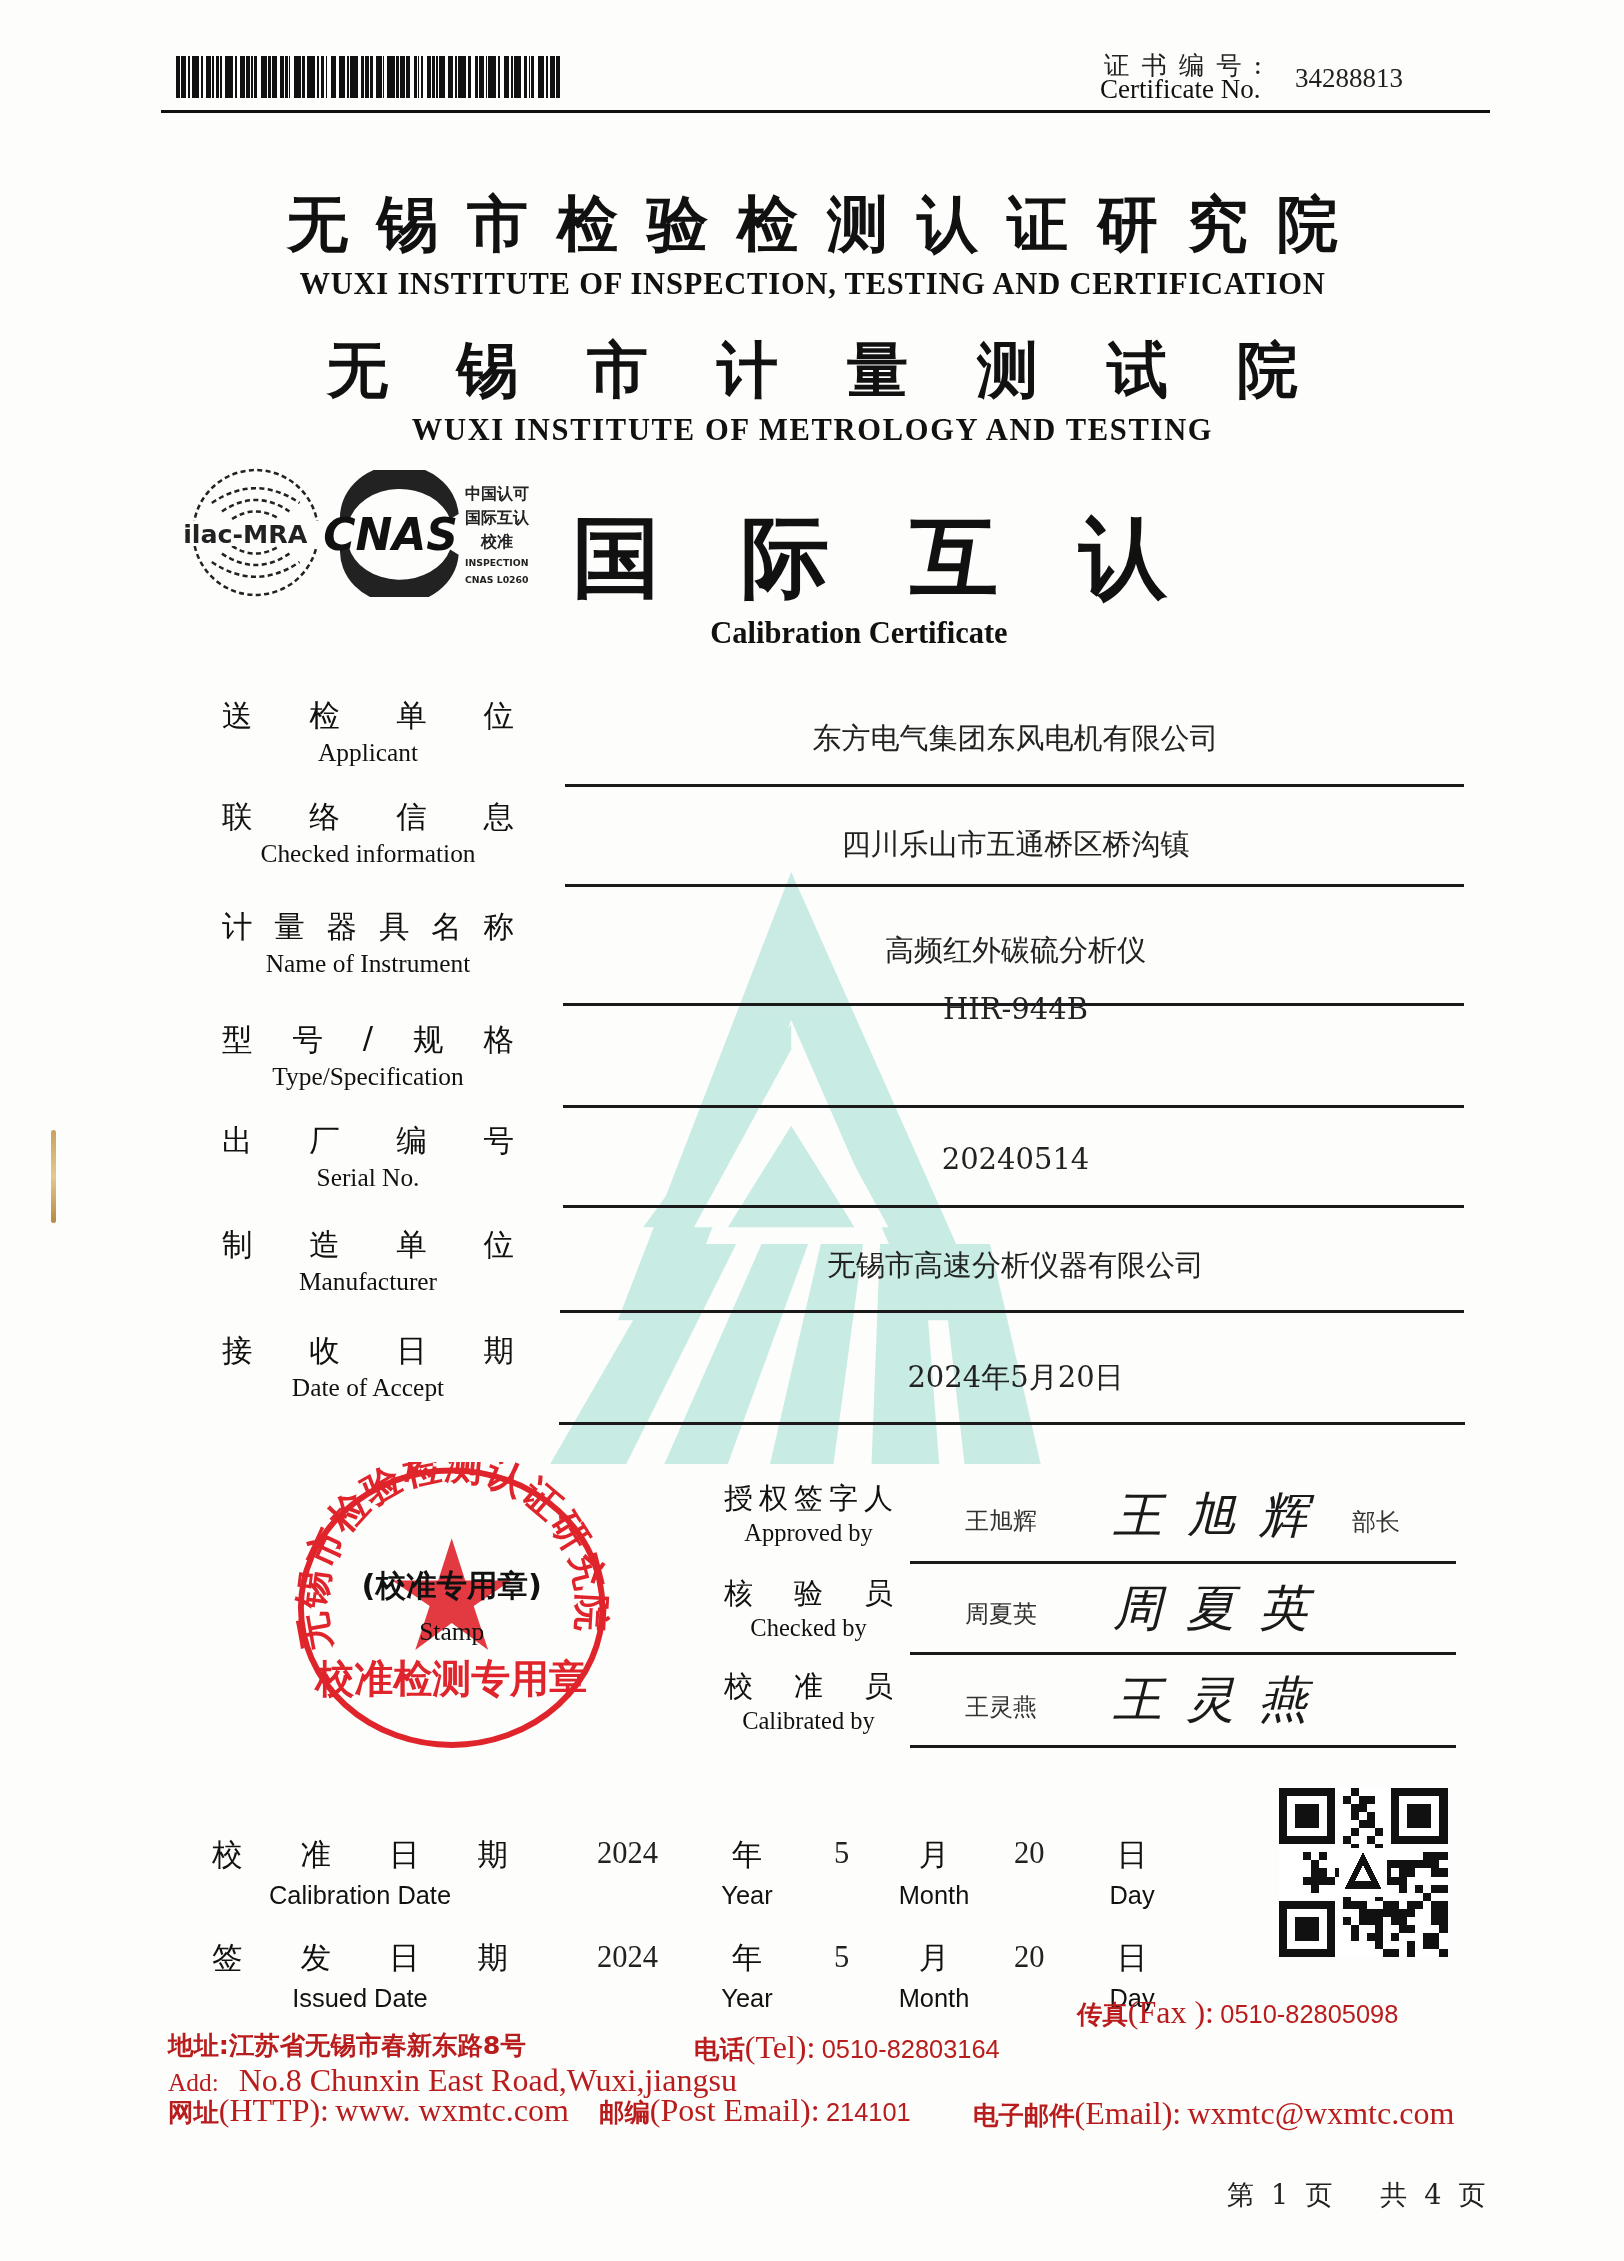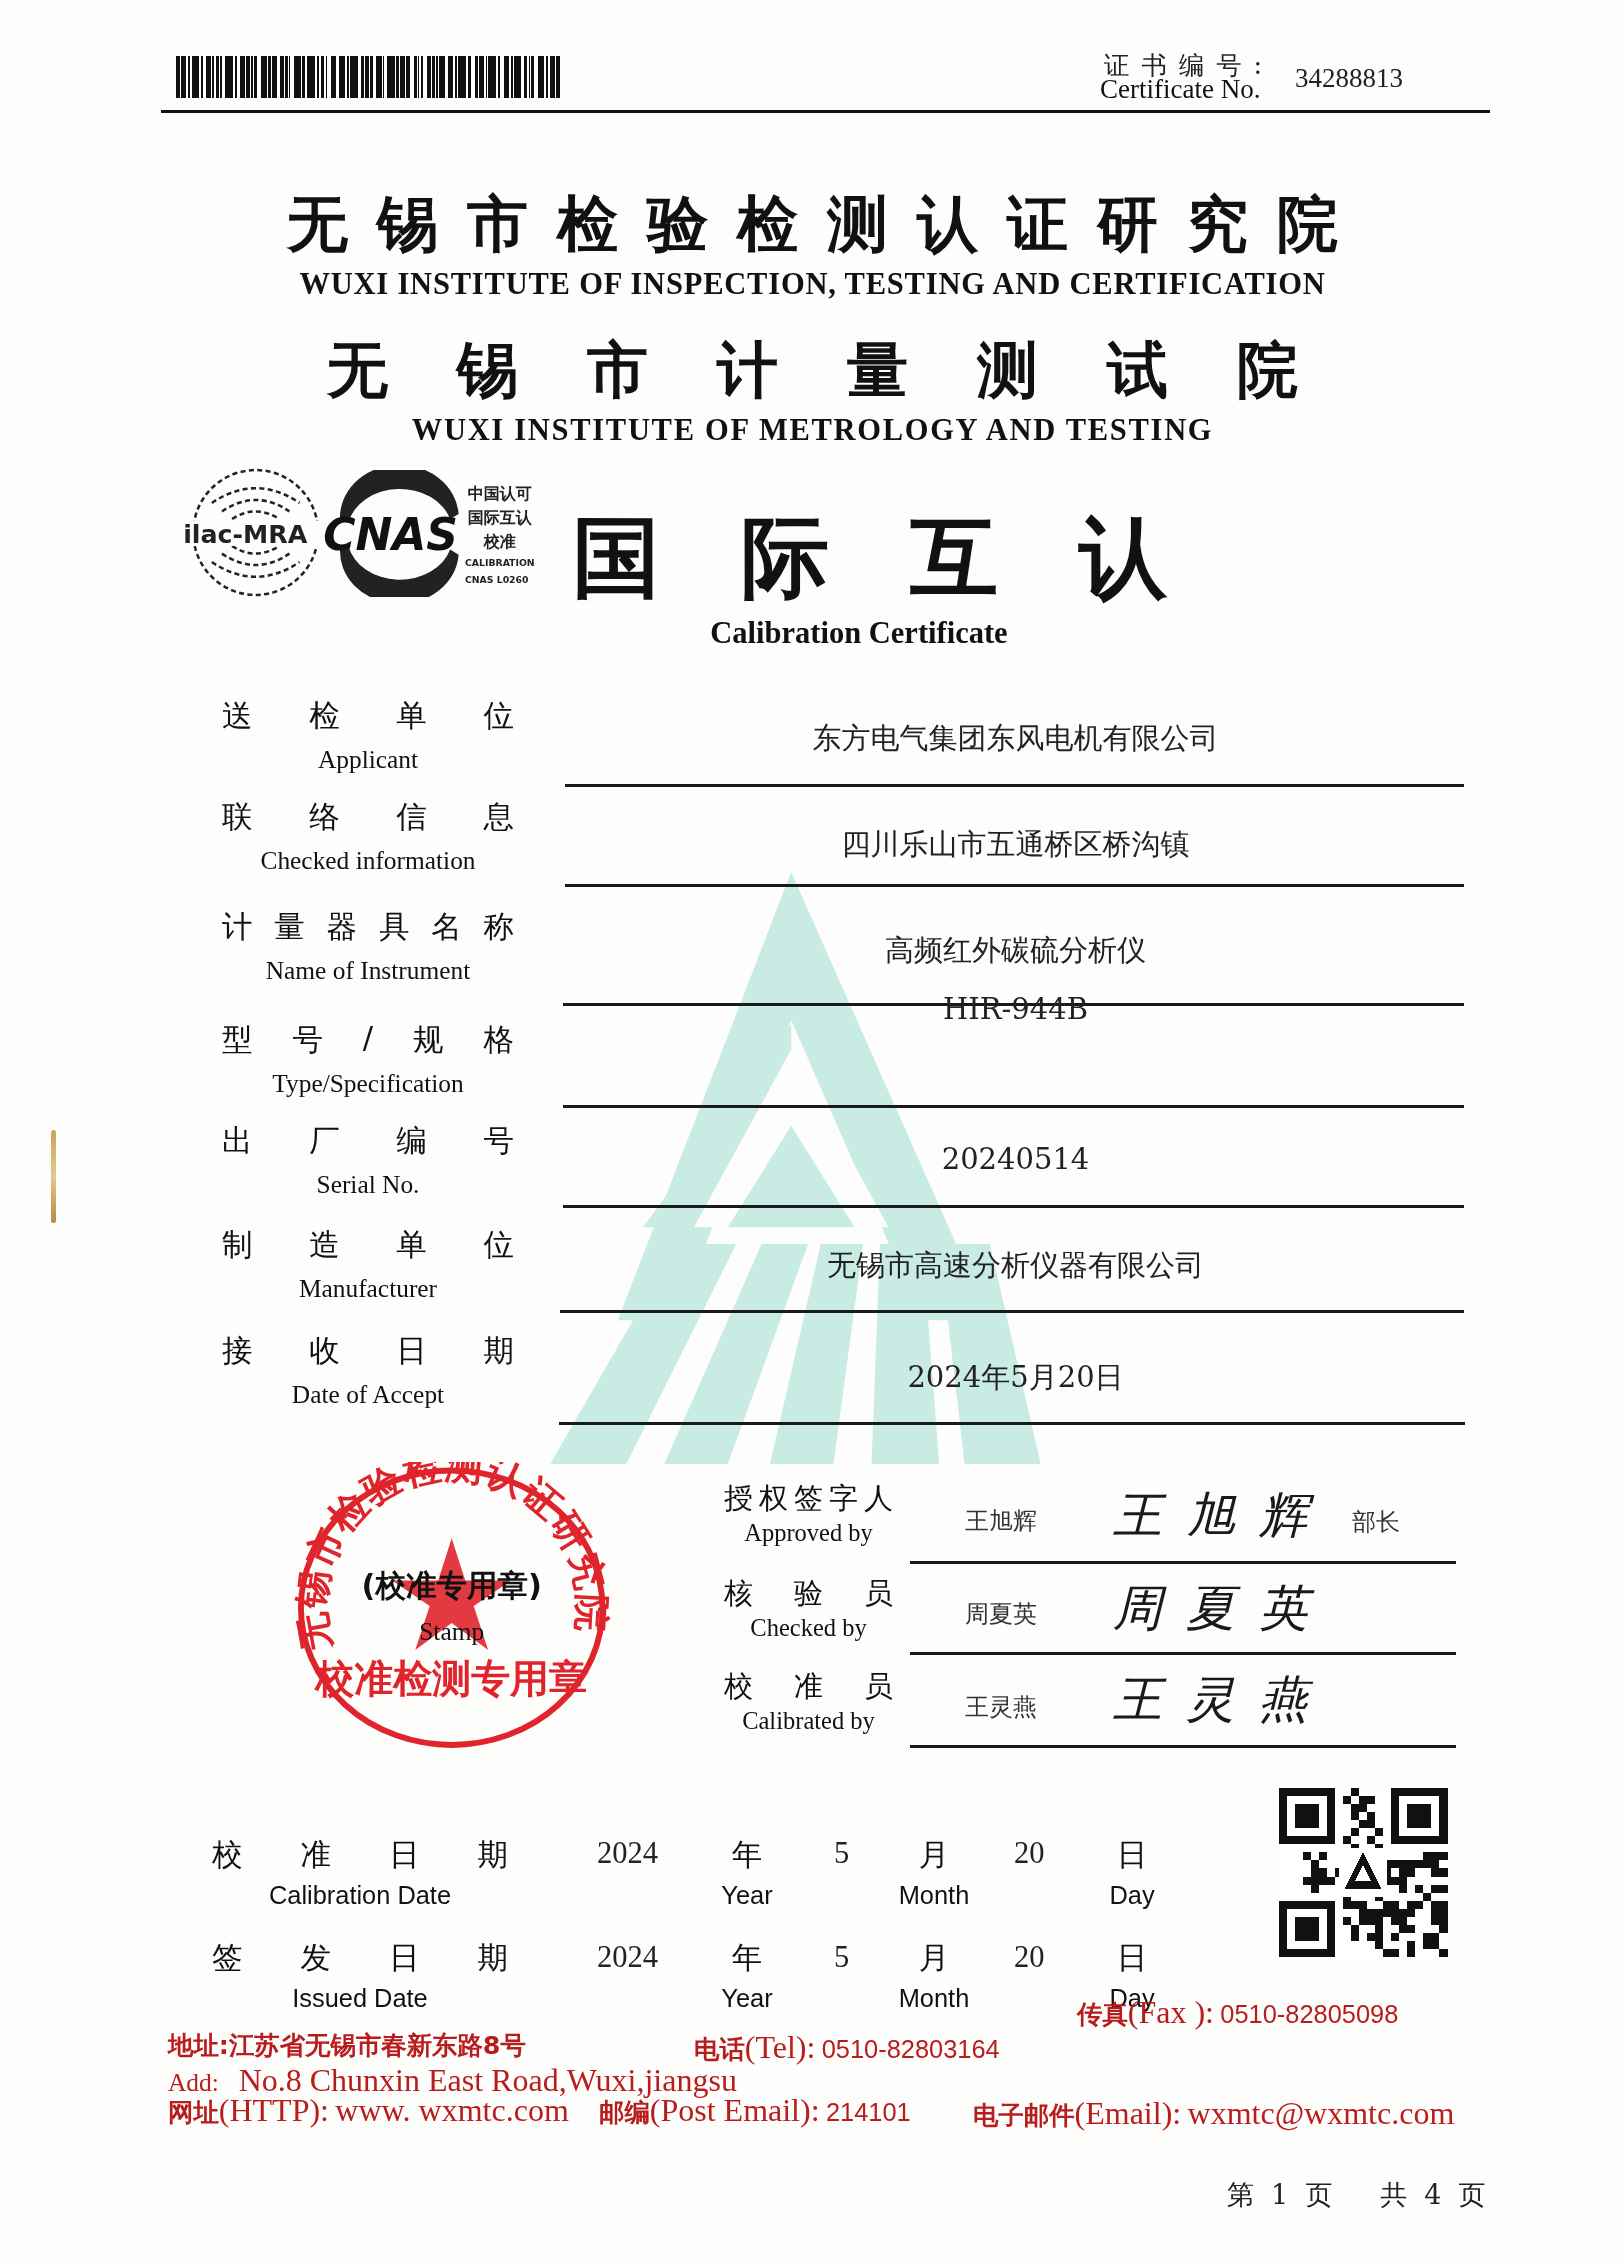--- a/index.html
+++ b/index.html
@@ -34,21 +34,21 @@
 
   #cert-title-cn { left: 0; top: 499px; width: 1625px; text-align: center; font-family: "DejaVu Sans", sans-serif; font-weight: bold; font-size: 88px; letter-spacing: 81px; padding-left: 81px; padding-left: 195px; }
   #cert-title-en { left: 0; top: 616px; width: 1625px; text-align: center; font-size: 30.5px; font-weight: bold; padding-left: 93px; }
 
   
   #watermark { left: 516px; top: 872px; width: 525px; height: 592px; opacity: 1; }
 
   
   .field-label { left: 222px; width: 292px; }
   .field-label .cn { font-family: "DejaVu Sans", sans-serif; font-size: 30.5px; display: flex; justify-content: space-between; color: #111; }
-  .field-label .en { font-size: 25.4px; text-align: center; margin-top: 8px; color: #111; }
+  .field-label .en { font-size: 25.4px; text-align: center; margin-top: 1px; color: #111; }
   .field-value { left: 567px; width: 897px; text-align: center; font-size: 29px; color: #222; font-family: "DejaVu Sans", sans-serif; }
   .field-value.mono { font-family: "DejaVu Serif", serif; }
   .field-rule { height: 2.5px; background: #1a1a1a; }
 
   
   #stamp { left: 289px; top: 1462px; width: 322px; height: 288px; }
 
   
   .sig-role { left: 724px; width: 169px; }
   .sig-role .cn { font-family: "DejaVu Sans", sans-serif; font-size: 29px; display: flex; justify-content: space-between; color: #111; }
@@ -246,21 +246,21 @@
 
 <svg id="cnas-logo" class="abs" viewBox="0 0 250 150">
   <path d="M20 60 A70 62 0 0 1 160 52 L150 58 A62 50 0 0 0 30 62 Z" fill="#222"></path>
   <path d="M20 92 A70 62 0 0 0 160 100 L150 94 A62 50 0 0 1 30 90 Z" fill="#222"></path>
   <text x="0" y="95" font-family="DejaVu Sans, sans-serif" font-weight="bold" font-style="italic" font-size="52" fill="#111">CNAS</text>
 </svg>
 <div id="cnas-side" class="abs">
   <div class="l1">中国认可</div>
   <div class="l1">国际互认</div>
   <div class="l1">校准</div>
-  <div class="l2">CALIBRATION</div>
+  <div class="l2">INSPECTION</div>
   <div class="l2">CNAS L0260</div>
 </div>
 
 <div id="cert-title-cn" class="abs">国际互认</div>
 <div id="cert-title-en" class="abs serif">Calibration Certificate</div>
 
 <svg id="watermark" class="abs" viewBox="0 0 620 700">
   <g fill="#bfe8df" opacity="0.85">
     <polygon points="325,0 120,530 190,530 325,175 480,530 560,530"></polygon>
     <polygon points="325,180 150,420 235,420 325,270"></polygon>

